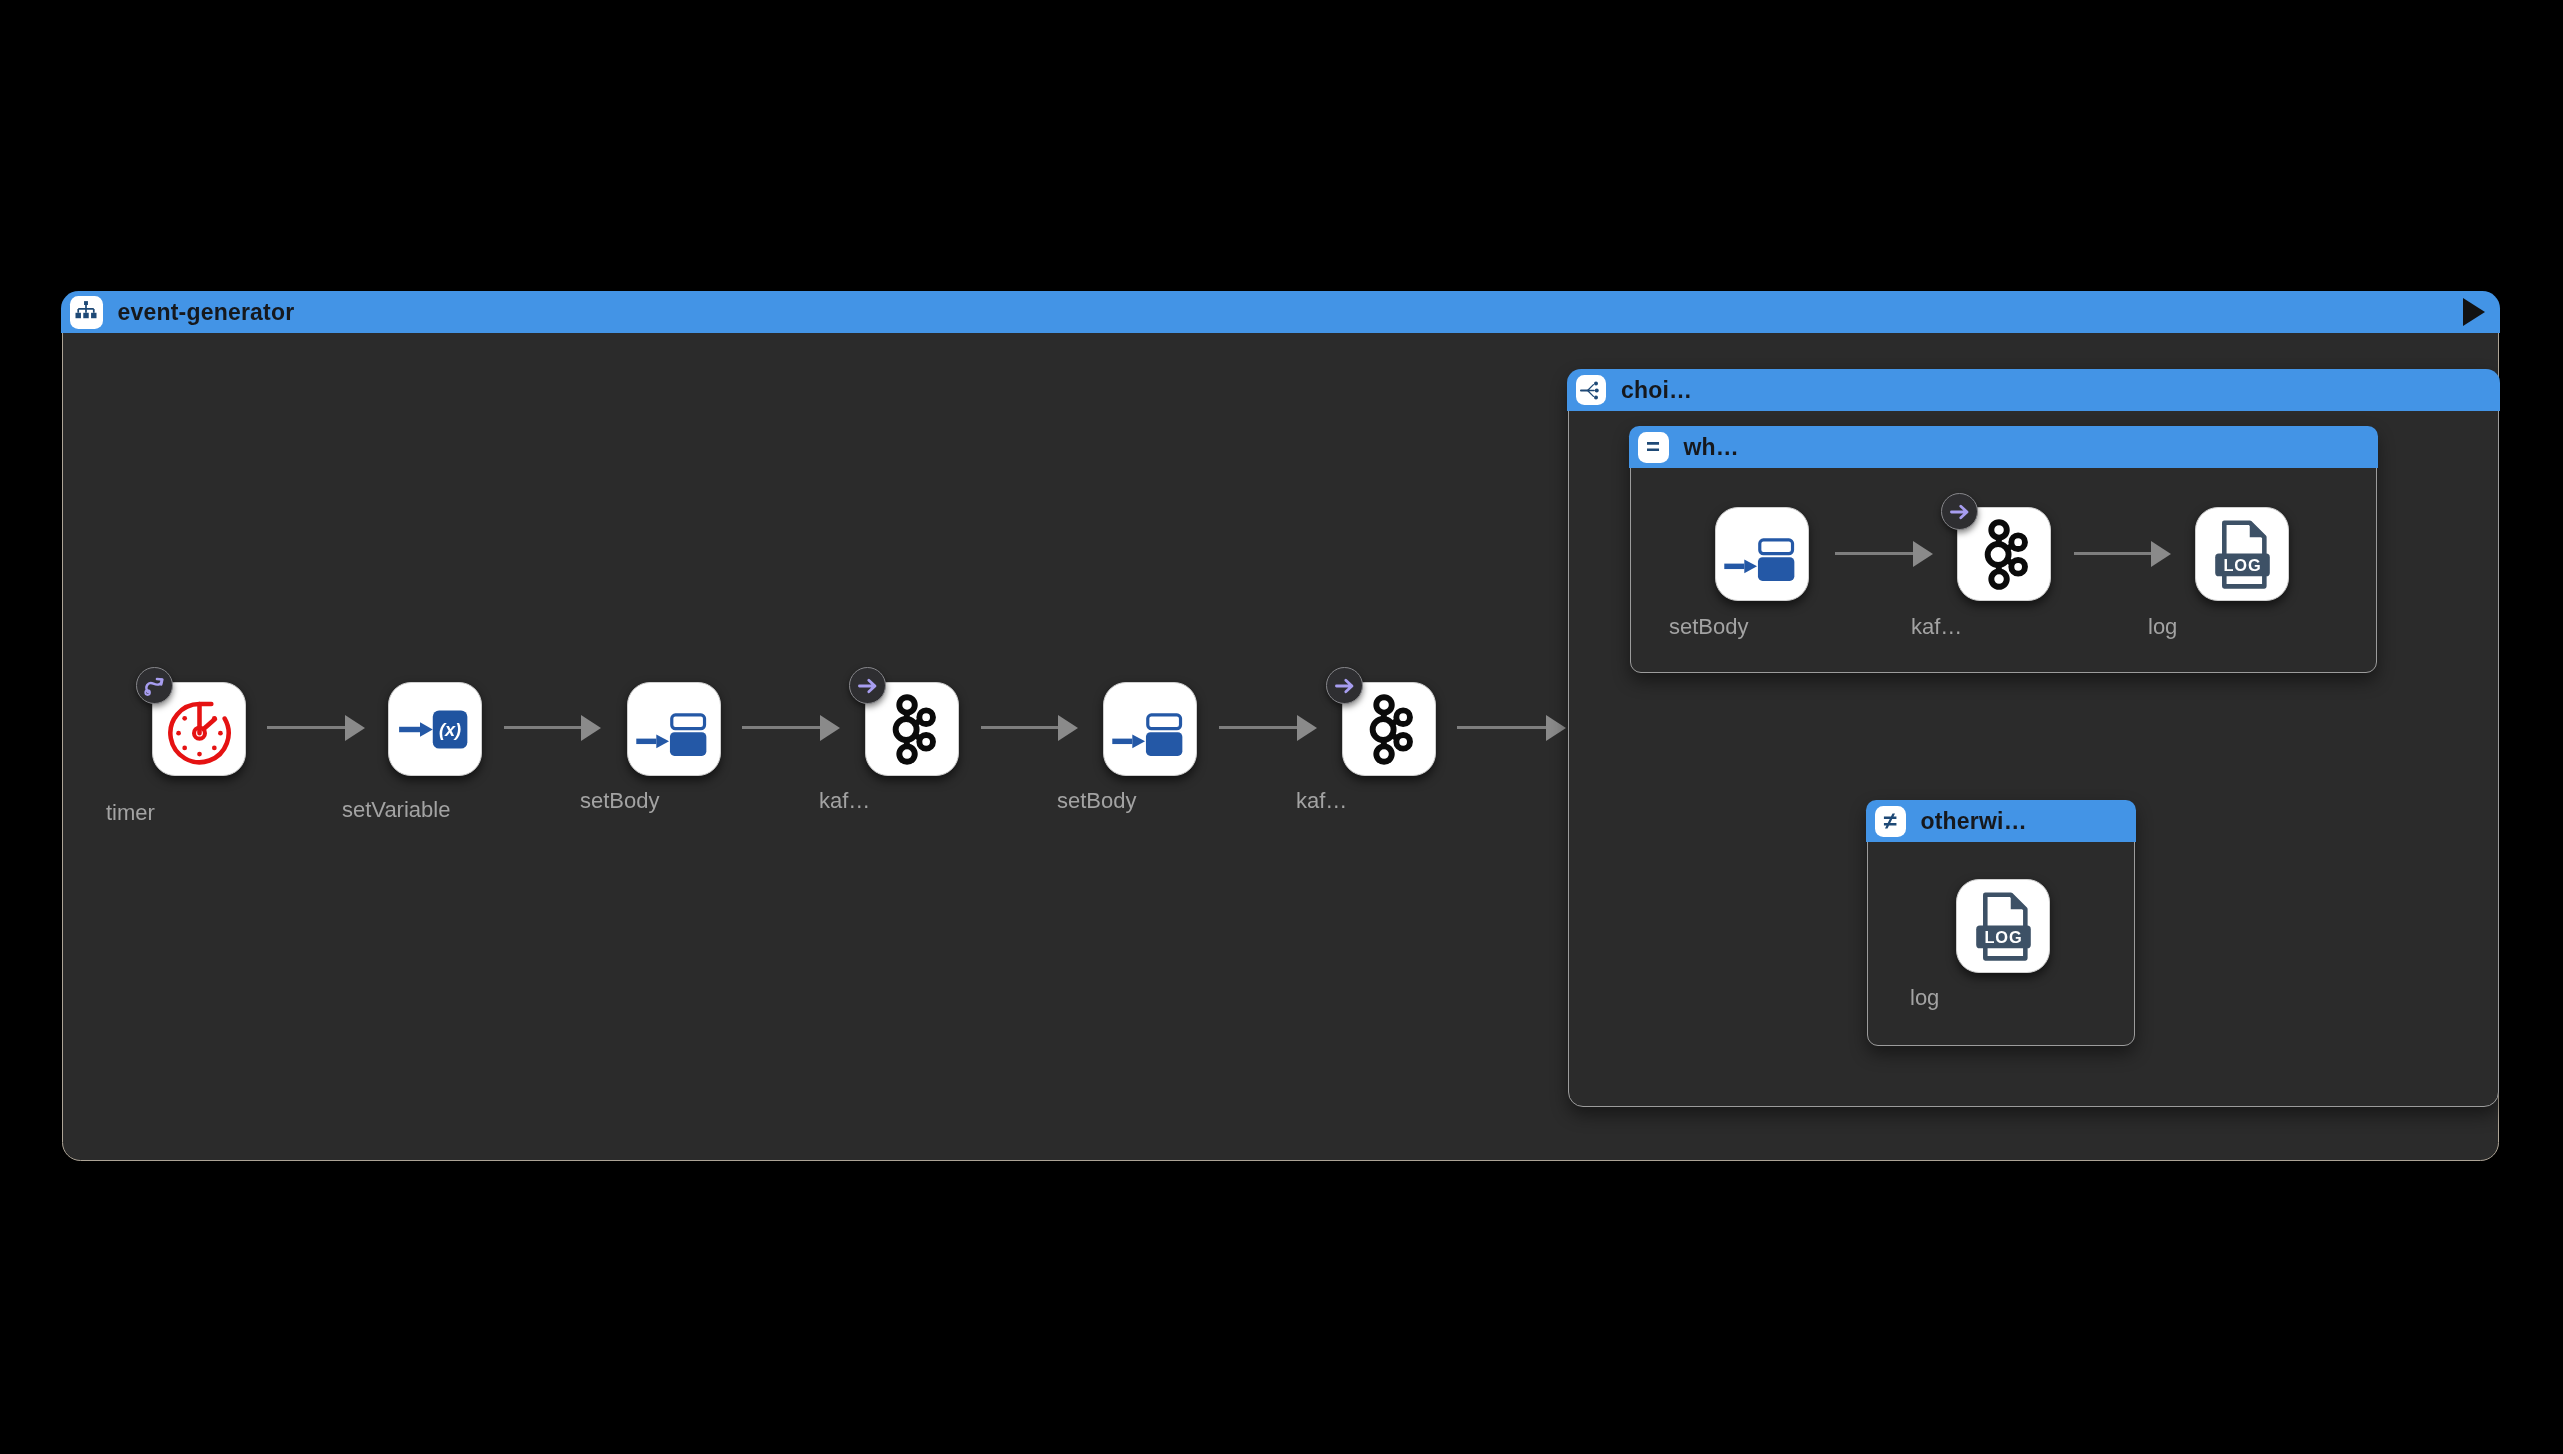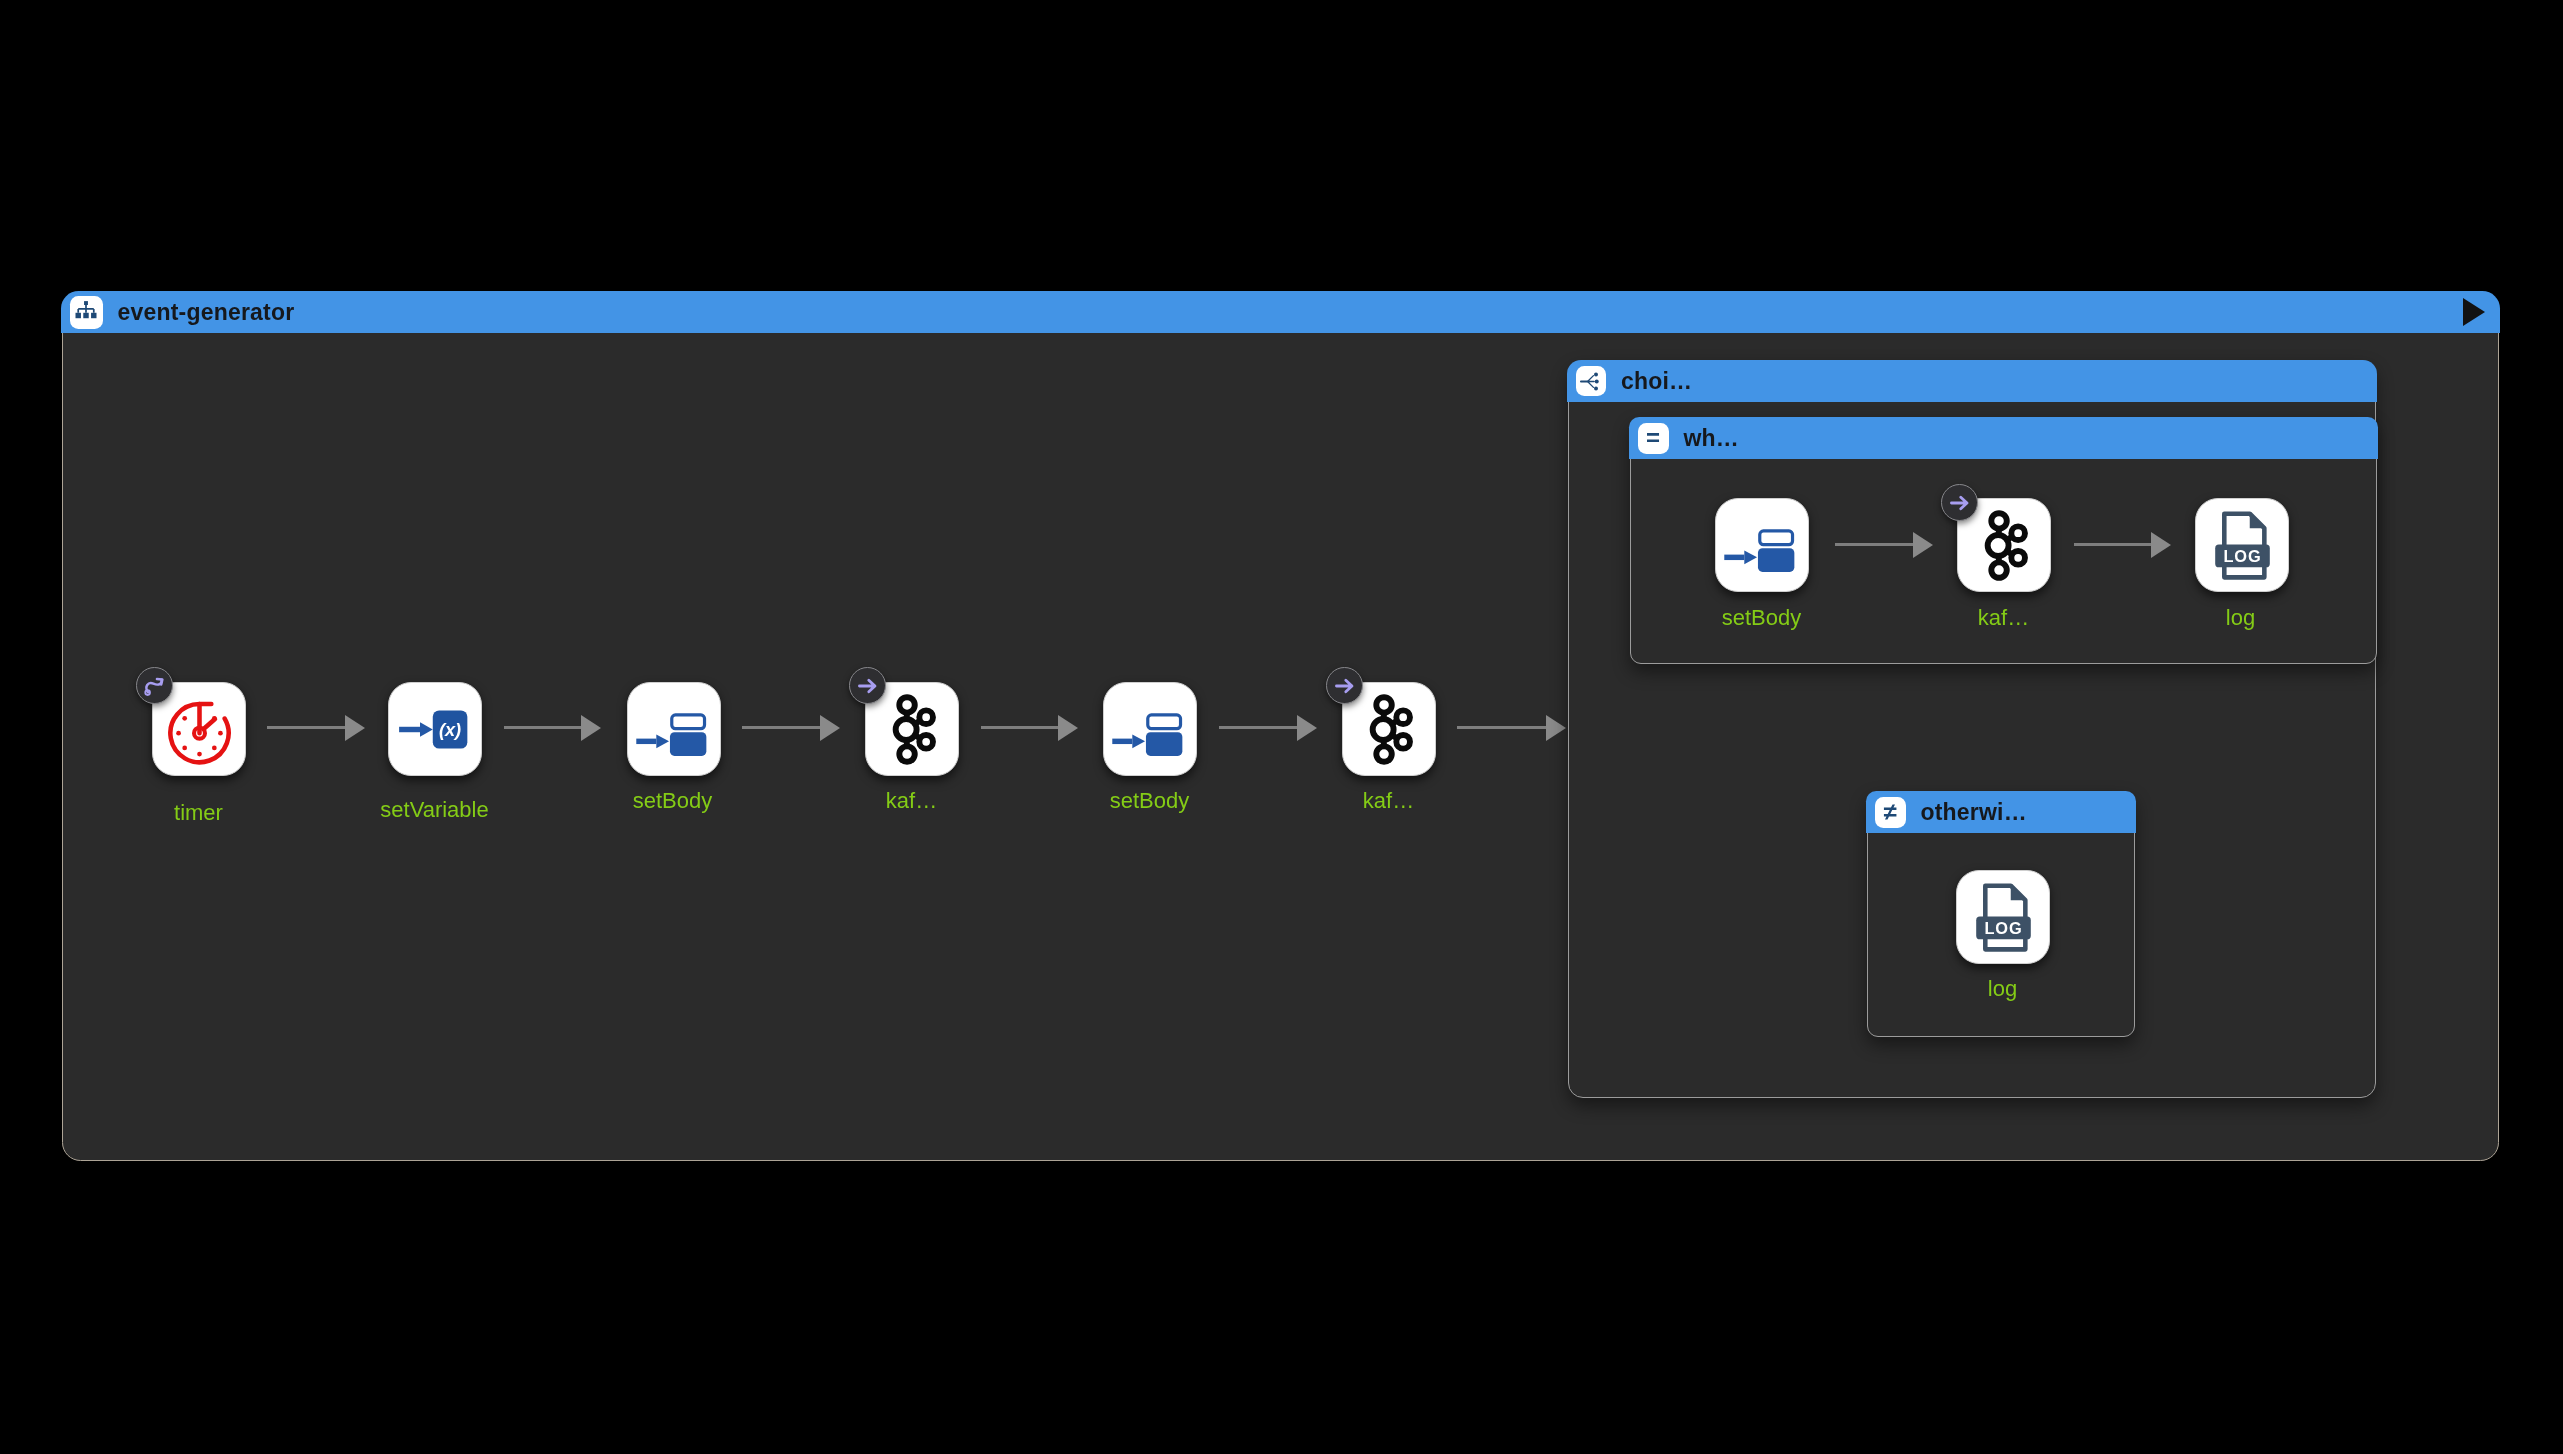--- a/index.html
+++ b/index.html
@@ -10,21 +10,21 @@
   .c-header{position:absolute;left:-1.8px;top:-1.8px;right:-1.8px;height:42px;background:#4394E6;
             display:flex;align-items:center;gap:15px;padding-left:8.3px;box-sizing:border-box;cursor:pointer;}
   .h-icon{width:33px;height:33px;background:#fff;border-radius:8.3px;display:flex;
           align-items:center;justify-content:center;flex:0 0 auto;}
   .h-title{font-weight:bold;font-size:23px;color:#16181C;white-space:nowrap;letter-spacing:0.2px;}
   .h-sym{font-weight:bold;font-size:24px;color:#1E4976;line-height:1;}
   .node{position:absolute;width:92px;height:92px;background:#fff;border:0.9px solid #CFCFCF;
         border-radius:23px;box-shadow:0 4.6px 9.2px rgba(0,0,0,.55);display:flex;
         align-items:center;justify-content:center;cursor:pointer;}
   .node svg{width:91px;height:91px;}
-  .n-label{position:absolute;width:185px;text-align:center;color:#84cc16;font-size:22px;line-height:28px;}
+  .n-label{position:absolute;width:185px;text-align:left;color:#a3a3a3;font-size:22px;line-height:28px;}
   .badge{position:absolute;width:35px;height:35px;border-radius:50%;background:#2E2E31;
          border:1.8px solid #87878B;display:flex;align-items:center;justify-content:center;
          box-shadow:0 2.8px 6.5px rgba(0,0,0,.5);z-index:5;}
   .badge svg{width:28px;height:28px;}
   .a-line{position:absolute;height:2.8px;background:#7E7E7E;}
   .a-head{position:absolute;width:0;height:0;border-top:13px solid transparent;
           border-bottom:13px solid transparent;border-left:20.3px solid #8A8A8A;}
   .play{position:absolute;right:15px;top:6.5px;width:0;height:0;border-top:14px solid transparent;
         border-bottom:14px solid transparent;border-left:22px solid #121212;cursor:pointer;}
   
@@ -164,21 +164,21 @@
     <div class="badge" style="left:1263px;top:374px;">
       <svg viewBox="0 0 36 36">
         <path d="M7 18 H26 M19 10.5 L27 18 L19 25.5" fill="none" stroke="#A79DF0" stroke-width="3.6" stroke-linecap="round" stroke-linejoin="round"></path>
       </svg>
     </div>
     <div class="n-label" style="left:1233px;top:494px;">kaf…</div>
 
     <div class="a-line" style="left:1394px;top:433px;width:89px;"></div>
     <div class="a-head" style="left:1483px;top:422px;"></div>
 
-    <div id="choice-container" class="container" style="left:1505px;top:68px;width:808px;height:737px;">
+    <div id="choice-container" class="container" style="left:1505px;top:77px;width:931px;height:737px;">
 
       <div class="c-header">
         <span class="h-icon" style="width:30.5px;height:30.5px;">
           <svg viewBox="0 0 34 34" width="25" height="25">
             <g stroke="#1E4976" fill="#1E4976" stroke-linecap="round">
               <path d="M4 17 H13" fill="none" stroke-width="2.6"></path>
               <path d="M13 17 L21 9 M13 17 L22 17 M13 17 L21 25" fill="none" stroke-width="1.8"></path>
               <circle cx="24.5" cy="7.5" r="2.7" stroke="none"></circle>
               <circle cx="25.5" cy="17" r="2.7" stroke="none"></circle>
               <circle cx="24.5" cy="26.5" r="2.7" stroke="none"></circle>

